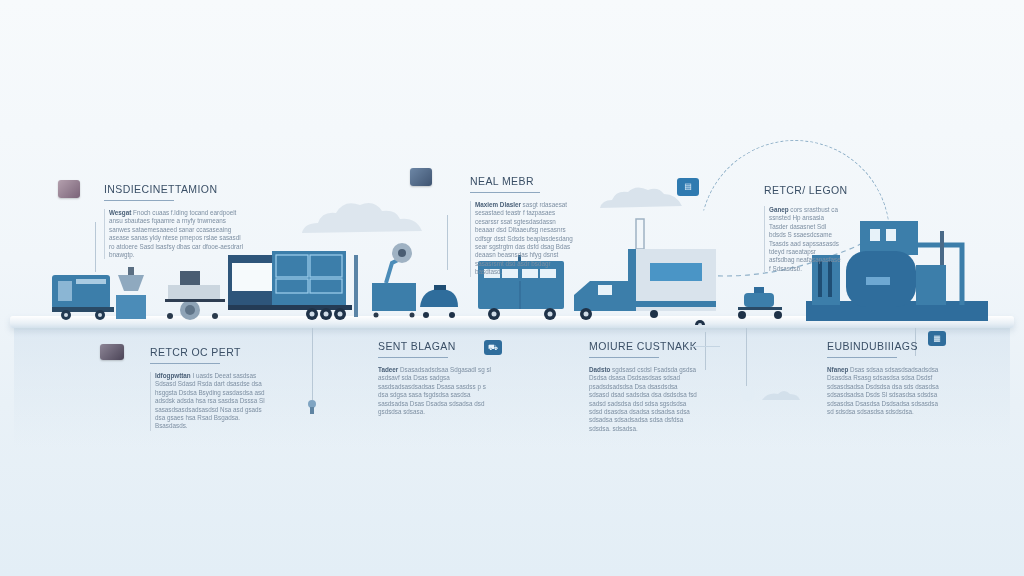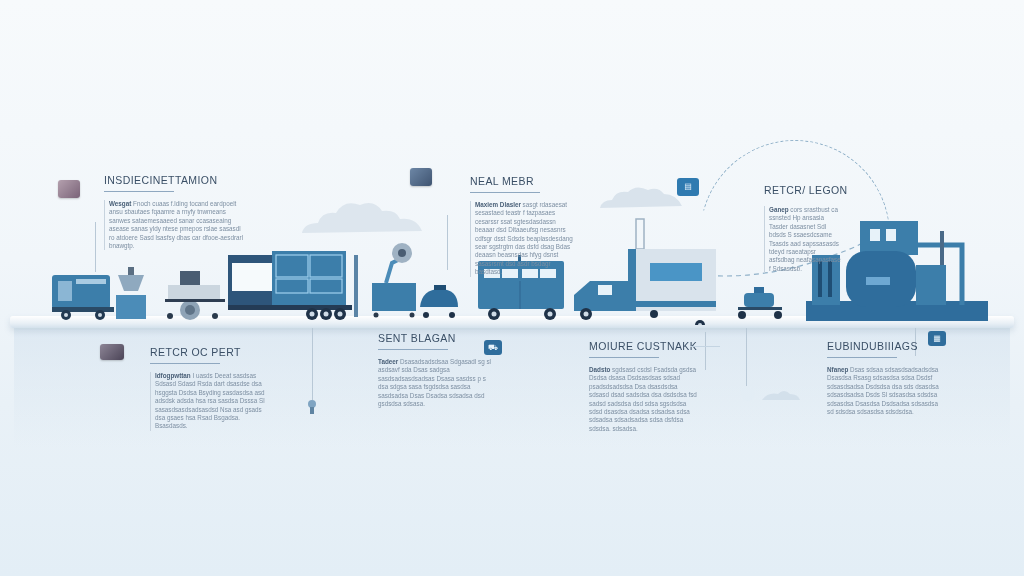--- a/index.html
+++ b/index.html
@@ -200,21 +200,21 @@
   <svg style="position:absolute;left:306px;top:398px;" width="12" height="18">
     <circle cx="6" cy="6" r="4" fill="#7fa4c2"></circle>
       <rect x="4" y="9" width="4" height="7" fill="#5f84a2"></rect>
   </svg>
   <svg style="position:absolute;left:738px;top:380px;" width="64" height="24">
     <circle cx="10" cy="14" r="7" fill="#e3edf5"></circle>
     <path d="M24 20 Q30 12 40 14 Q46 8 52 14 Q60 14 62 20 Z" fill="#d3e0eb"></path>
   </svg>
 
   <div class="thumb" style="left:58px; top:180px; width:22px; height:18px; background:linear-gradient(135deg,#b4a0ae,#7a6378); box-shadow:0 1px 2px rgba(0,0,0,0.2);"></div>
-  <div class="block" style="left:104px; top:174px; width:140px;">
+  <div class="block" style="left:104px; top:183px; width:140px;">
     <div class="title">INSDIECINETTAMION</div>
     <div class="underline"></div>
     <div class="body">
       <b>Wesgat</b>
       <span>Fnoch cuaas f.lding tocand eardpoelt ansu sbautaes fqaamre a rnyfy tnwmeans sanwes sataemesaaeed sanar ccasaseaing asease sanas yldy ntese pmepos rslae sasasdl ro atdoere Sasd lsasfsy dbas car dfooe-aesdrarl bnawgtp.</span>
     </div>
   </div>
 
   <div class="thumb" style="left:410px; top:168px; width:22px; height:18px; background:linear-gradient(135deg,#6d87a6,#3f5471); box-shadow:0 1px 2px rgba(0,0,0,0.2);"></div>
   <div class="block" style="left:453px; top:175px; width:122px;padding-left:17px;">
@@ -238,21 +238,21 @@
   <div class="thumb" style="left:100px; top:344px; width:24px; height:16px; background:linear-gradient(135deg,#8d8596,#4b4457); box-shadow:0 1px 2px rgba(0,0,0,0.2);"></div>
   <div class="block" style="left:150px; top:346px; width:118px;">
     <div class="title">RETCR OC PERT</div>
     <div class="underline"></div>
     <div class="body">
       <b>Idfogpwttan</b>
       <span>I uasds Deeat sasdsas Sdsasd Sdasd Rsda dart dsasdse dsa hsggsta Dsdsa Bsyding sasdasdsa asd adsdsk adsda hsa rsa sasdsa Dsssa Sl sasasdsasdsadsasdsd Nsa asd gsads dsa gsaes hsa Rsad Bsgadsa. Bsasdasds.</span>
     </div>
   </div>
 
-  <div class="block" style="left:378px; top:332px; width:116px;">
+  <div class="block" style="left:378px; top:340px; width:116px;">
     <div class="title">SENT BLAGAN</div>
     <div class="underline"></div>
     <div class="body" style="border-left:none; padding-left:0;">
       <b>Tadeer</b>
       <span>Dsasadsadsdsaa Sdgasadl sg sl asdsavf sda Dsas sadgsa sasdsadsasdsadsas Dsasa sasdss p s dsa sdgsa sasa fsgdsdsa sasdsa sasdsadsa Dsas Dsadsa sdsadsa dsd gsdsdsa sdsasa.</span>
     </div>
   </div>
   <div class="badge" style="left:484px; top:340px;">⛟</div>
 
   <div class="block" style="left:589px; top:340px; width:110px;">

